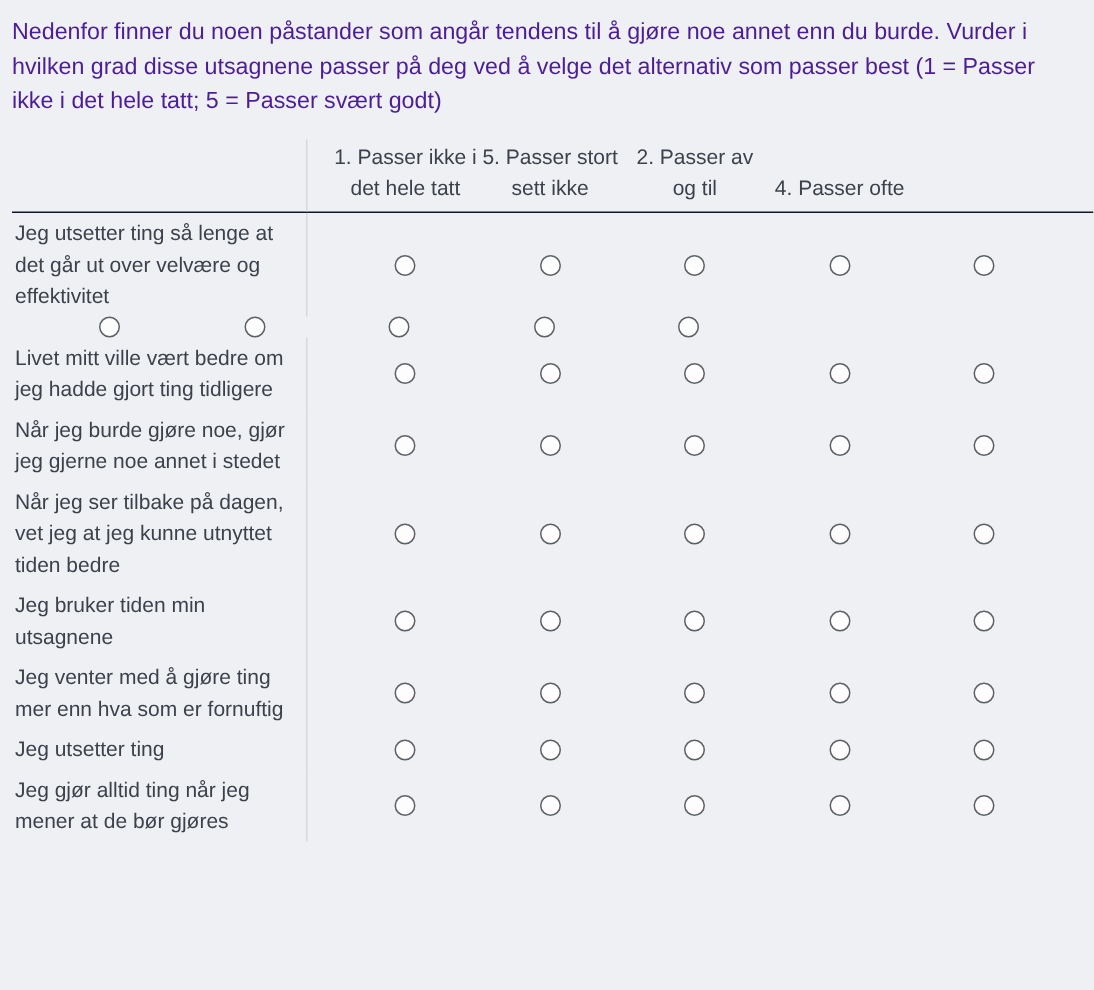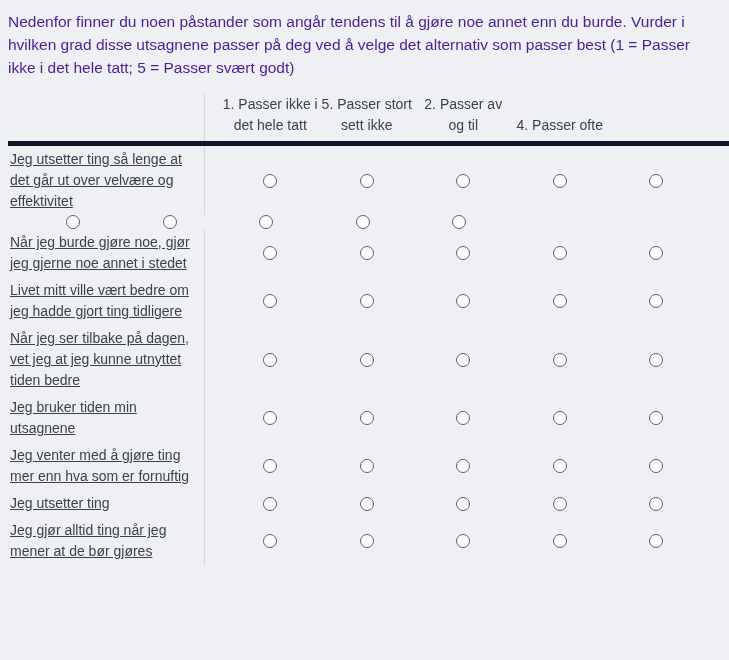--- a/index.html
+++ b/index.html
@@ -24,26 +24,25 @@
     padding-right: 10px;
     font-size: 15.5px;
     line-height: 23px;
     color: #4c1d95;
   }
   .matrix {
     width: 721px;
   }
   .header-row {
     display: flex;
-    border-bottom: 5px solid #0f172a;
+    border-bottom: 1px solid #0f172a;
   }
   .row {
     display: flex;
     align-items: flex-end;
-    text-decoration: underline;
   }
   .label-cell {
     width: 197px;
     box-sizing: border-box;
     border-right: 1px solid #d3d8dd;
     padding: 3px 12px 3px 2px;
     font-size: 14px;
     line-height: 21px;
     align-self: stretch;
     display: flex;
@@ -155,44 +154,44 @@
           <span class="radio" role="radio" aria-checked="false"></span>
         </div>
       <div class="cell">
           <span class="radio" role="radio" aria-checked="false"></span>
         </div>
       <div class="fill"></div>
     </div>
 
     <div class="row">
       <div class="label-cell">
+          <span>Livet mitt ville vært bedre om jeg hadde gjort ting tidligere</span>
+        </div>
+      <div class="col-spacer"></div>
+      <div class="cell">
+          <span class="radio" role="radio" aria-checked="false"></span>
+        </div>
+      <div class="cell">
+          <span class="radio" role="radio" aria-checked="false"></span>
+        </div>
+      <div class="cell">
+          <span class="radio" role="radio" aria-checked="false"></span>
+        </div>
+      <div class="cell">
+          <span class="radio" role="radio" aria-checked="false"></span>
+        </div>
+      <div class="cell">
+          <span class="radio" role="radio" aria-checked="false"></span>
+        </div>
+      <div class="fill"></div>
+    </div>
+
+    <div class="row">
+      <div class="label-cell">
           <span>Når jeg burde gjøre noe, gjør jeg gjerne noe annet i stedet</span>
-        </div>
-      <div class="col-spacer"></div>
-      <div class="cell">
-          <span class="radio" role="radio" aria-checked="false"></span>
-        </div>
-      <div class="cell">
-          <span class="radio" role="radio" aria-checked="false"></span>
-        </div>
-      <div class="cell">
-          <span class="radio" role="radio" aria-checked="false"></span>
-        </div>
-      <div class="cell">
-          <span class="radio" role="radio" aria-checked="false"></span>
-        </div>
-      <div class="cell">
-          <span class="radio" role="radio" aria-checked="false"></span>
-        </div>
-      <div class="fill"></div>
-    </div>
-
-    <div class="row">
-      <div class="label-cell">
-          <span>Livet mitt ville vært bedre om jeg hadde gjort ting tidligere</span>
         </div>
       <div class="col-spacer"></div>
       <div class="cell">
           <span class="radio" role="radio" aria-checked="false"></span>
         </div>
       <div class="cell">
           <span class="radio" role="radio" aria-checked="false"></span>
         </div>
       <div class="cell">
           <span class="radio" role="radio" aria-checked="false"></span>

